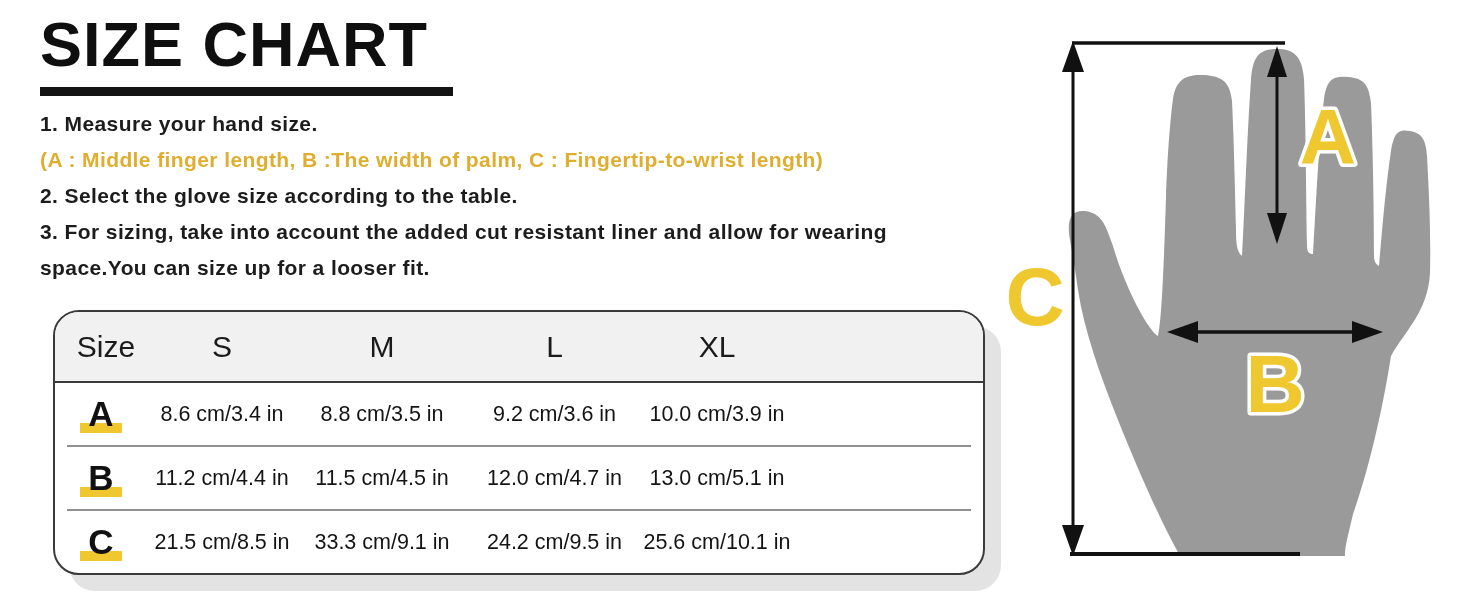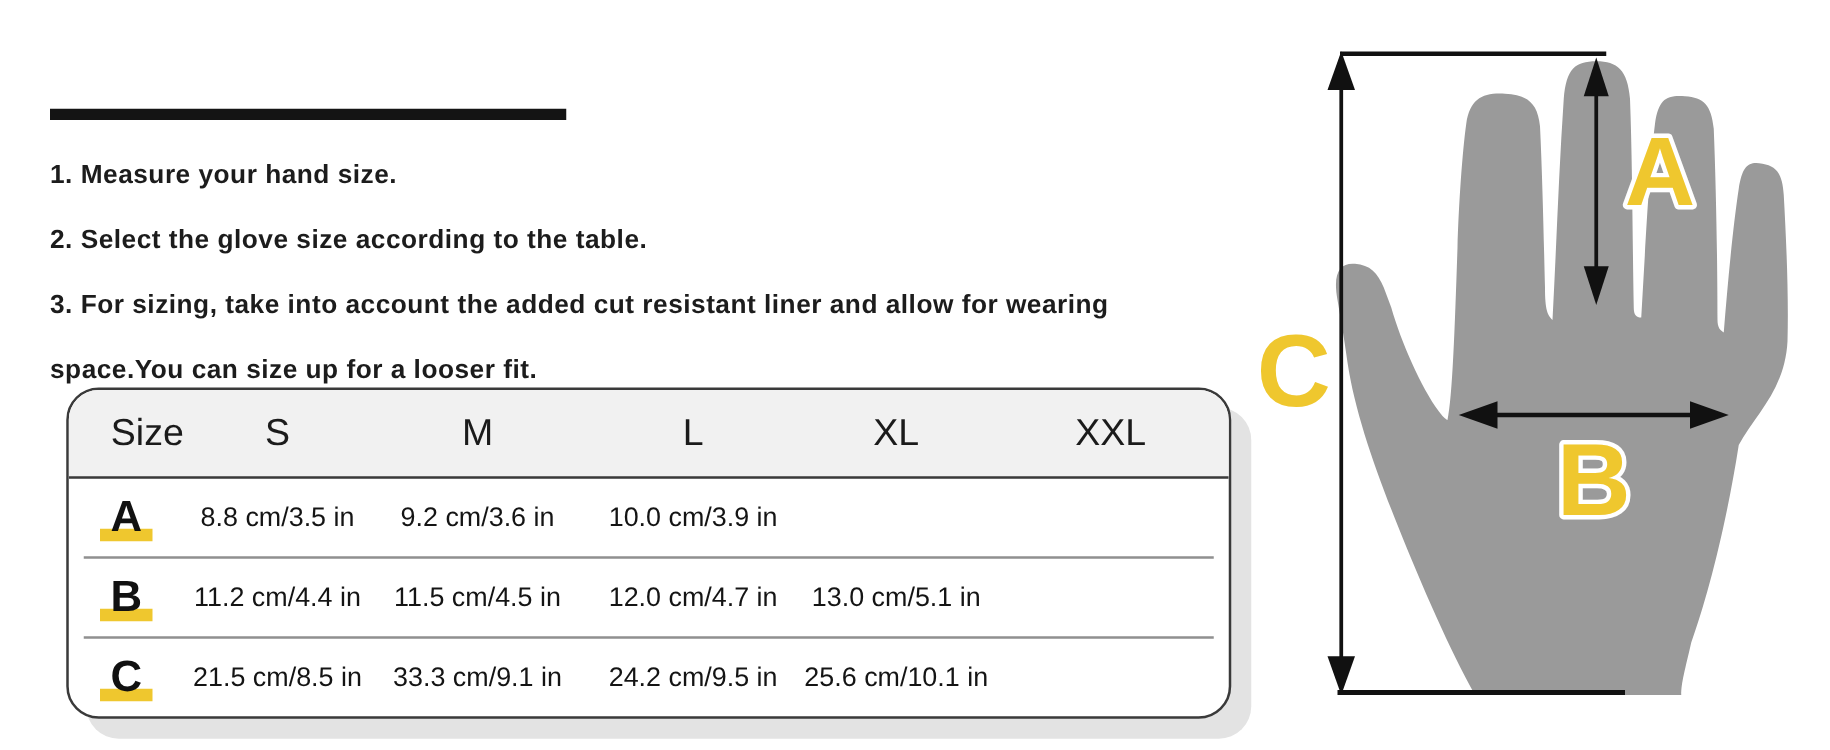--- a/index.html
+++ b/index.html
@@ -11,76 +11,78 @@
     font-size:63px; font-weight:bold; letter-spacing:1px; color:#0f0f0f; white-space:nowrap;
   }
   .title-underline{
     position:absolute; left:40px; top:87px; width:413px; height:9px; background:#141414;
   }
 
   .instructions{
     position:absolute; left:40px; top:106px; width:950px;
     font-size:21px; font-weight:bold; letter-spacing:0.4px; line-height:36px; color:#1c1c1c;
   }
-  .instructions p{ white-space:nowrap;margin-top:16px; }
+  .instructions p{ white-space:nowrap; }
   .instructions .gold{ color:#dfae2e; }
 
   .size-table{
     position:absolute; left:53px; top:310px; width:932px; height:265px;
     background:#fff; border:2px solid #3a3a3a; border-radius:26px;
     overflow:hidden; box-shadow:16px 16px 0 #e3e3e3;
   }
   .thead, .trow{
     display:grid; grid-template-columns:92px 150px 170px 175px 150px 193px;
     align-items:center;
   }
   .thead{
     height:71px; background:#f1f1f1; border-bottom:2px solid #3a3a3a;
     font-size:30px; color:#1b1b1b;
   }
   .thead .cell{ text-align:center; }
-  .thead .cell.first{ text-align:right; padding-left:10px; }
+  .thead .cell.first{ text-align:center; padding-left:10px; }
   .trow{ height:62px; font-size:21.5px; color:#141414; }
   .trow .cell{ text-align:center; }
   .row-line{ height:2px; background:#909090; margin:0 12px; }
 
   .abc-wrap{ position:relative; display:inline-block; padding:0 4px; }
   .abc-text{ position:relative; z-index:1; font-size:35px; font-weight:bold; color:#111; }
   .abc-hl{ position:absolute; left:-4px; right:-4px; bottom:1px; height:10px; background:#efc72e; z-index:0; }
 
   .hand-diagram{ position:absolute; left:1000px; top:0; width:464px; height:600px; }
 </style>
 </head>
 <body>
 
 <div class="page">
 
+  <h1 class="page-title">SIZE CHART</h1>
   <div class="title-underline"></div>
 
   <div class="instructions">
     <p>1. Measure your hand size.</p>
+    <p class="gold">(A : Middle finger length, B :The width of palm, C : Fingertip-to-wrist length)</p>
     <p>2. Select the glove size according to the table.</p>
     <p>3. For sizing, take into account the added cut resistant liner and allow for wearing</p>
     <p>space.You can size up for a looser fit.</p>
   </div>
 
   <div class="size-table">
     <div class="thead">
       <div class="cell first">Size</div>
       <div class="cell">S</div>
       <div class="cell">M</div>
       <div class="cell">L</div>
       <div class="cell">XL</div>
-      <div class="cell">XXL</div>
     </div>
 
     <div class="trow">
       <div class="cell">
         <span class="abc-wrap"><span class="abc-text">A</span><span class="abc-hl"></span></span>
       </div>
+      <div class="cell">8.6 cm/3.4 in</div>
       <div class="cell">8.8 cm/3.5 in</div>
       <div class="cell">9.2 cm/3.6 in</div>
       <div class="cell">10.0 cm/3.9 in</div>
     </div>
     <div class="row-line"></div>
 
     <div class="trow">
       <div class="cell">
         <span class="abc-wrap"><span class="abc-text">B</span><span class="abc-hl"></span></span>
       </div>

